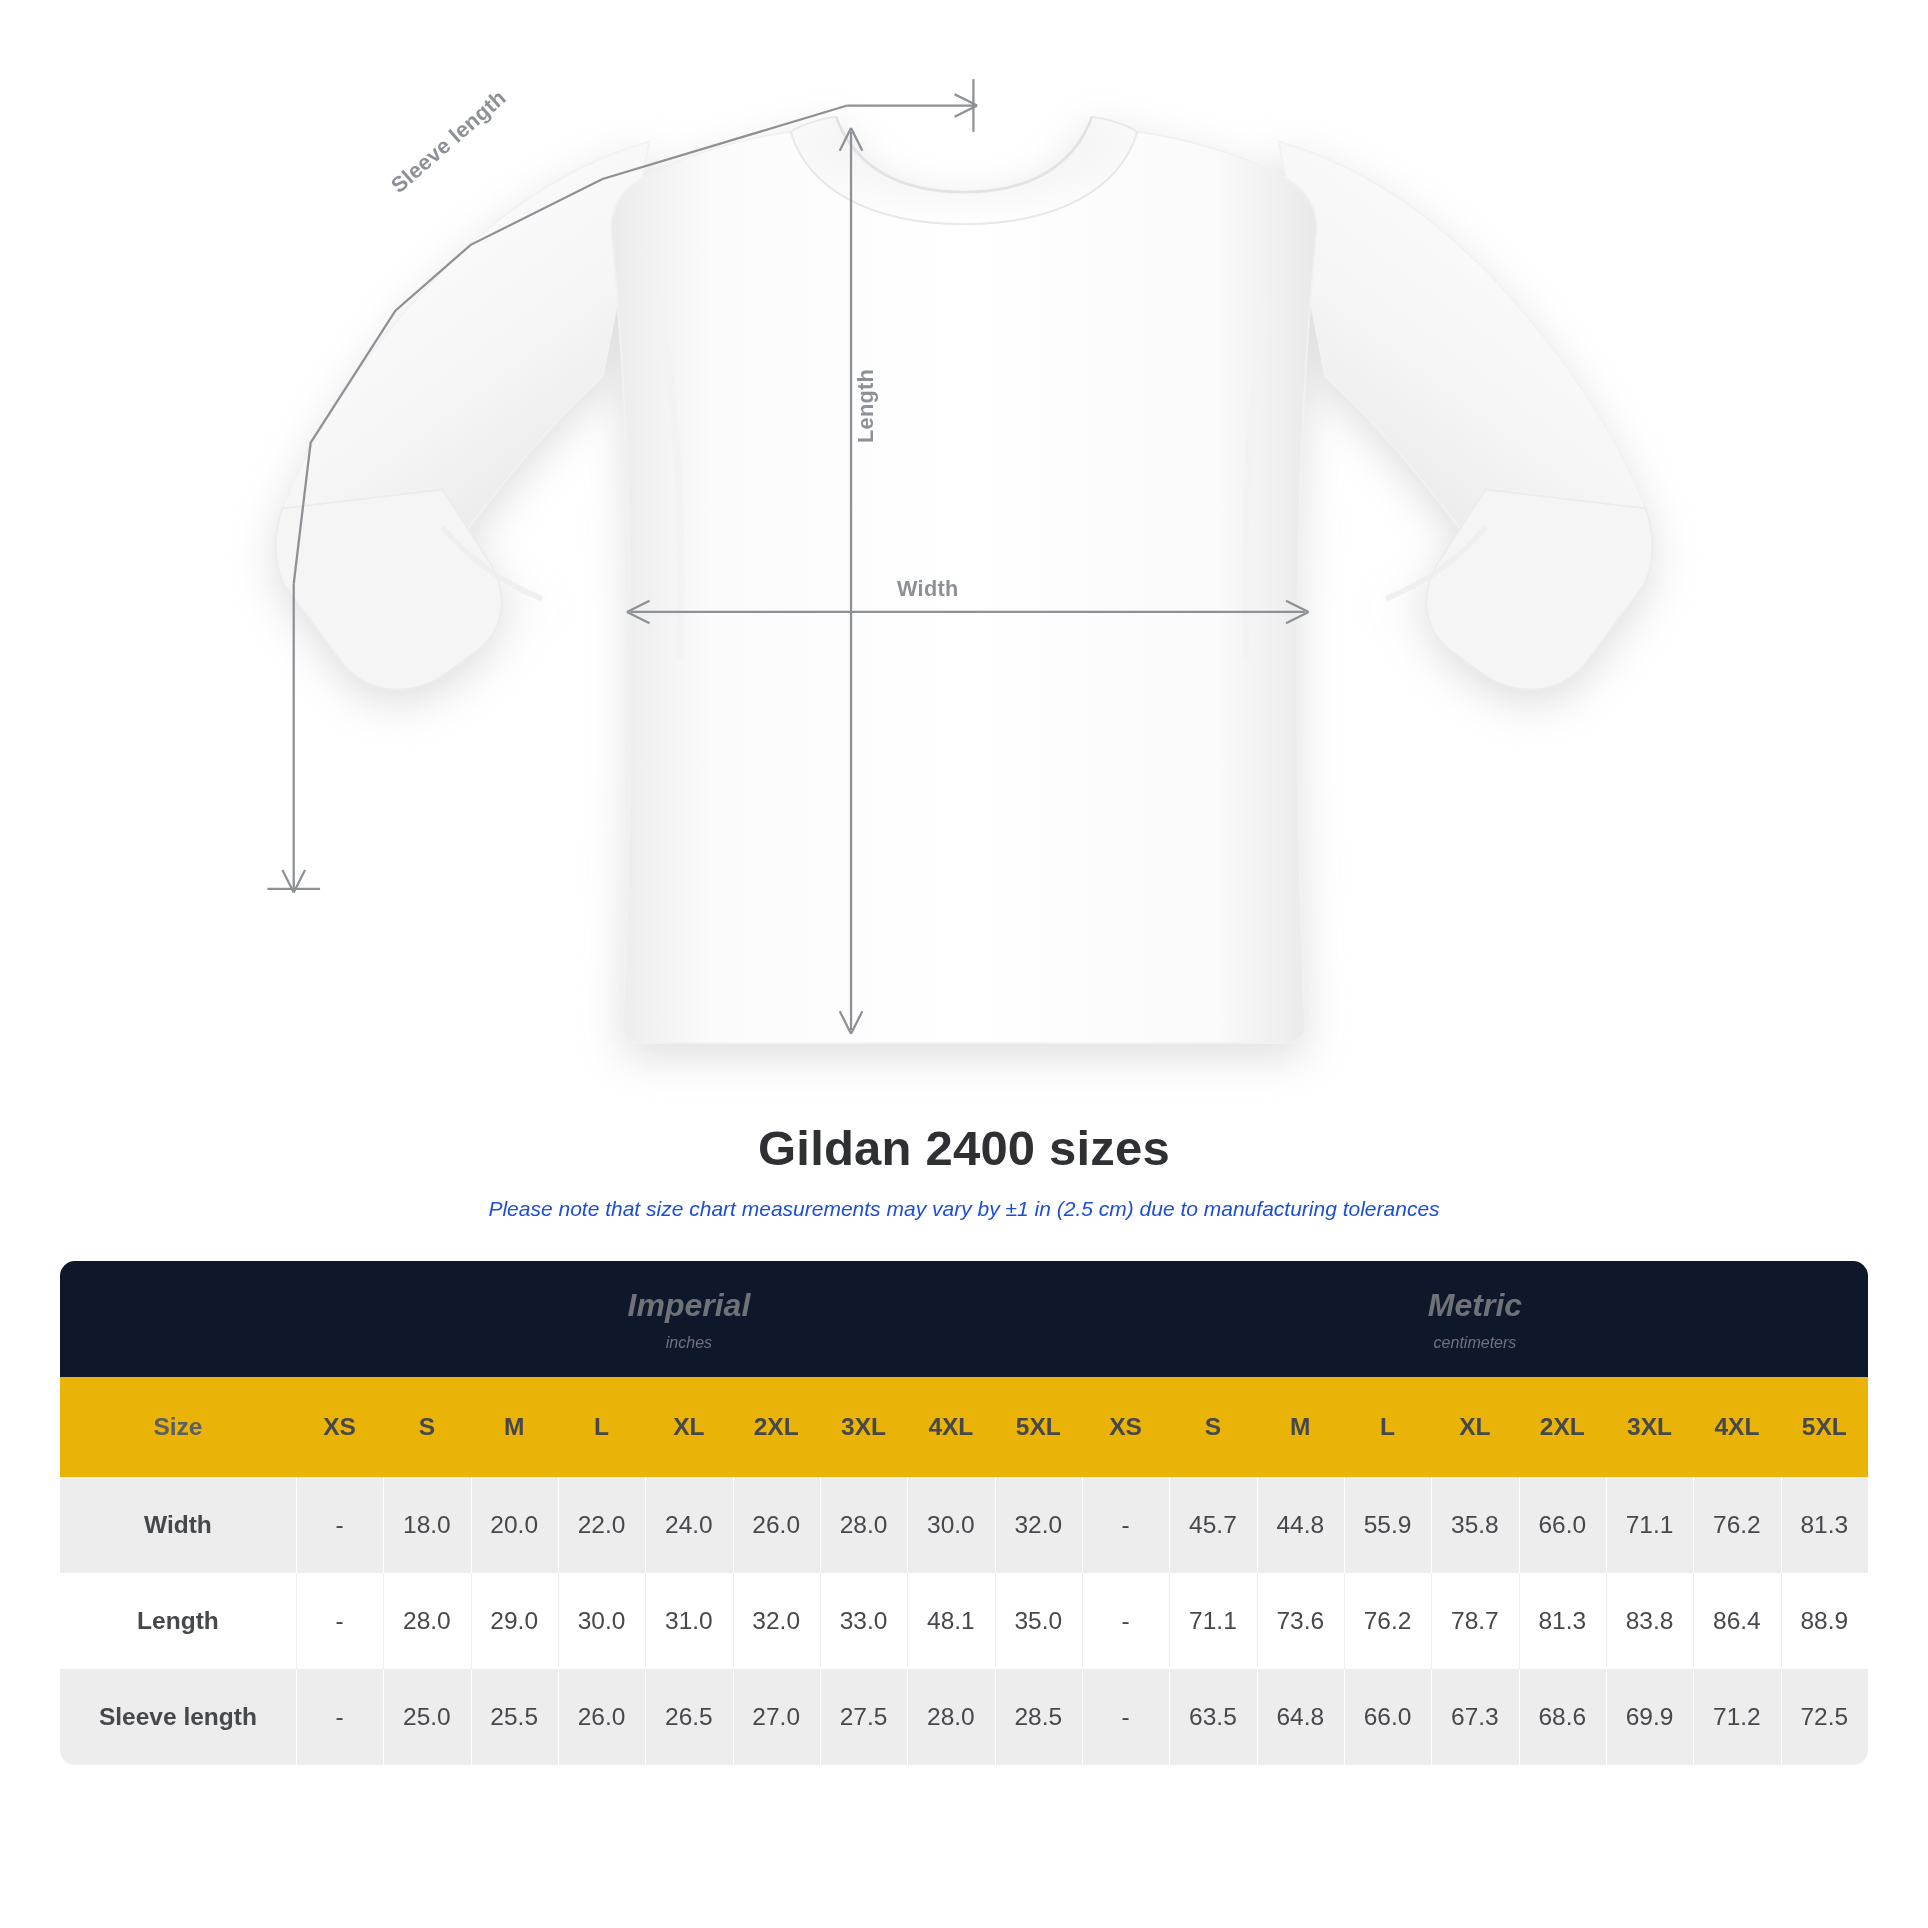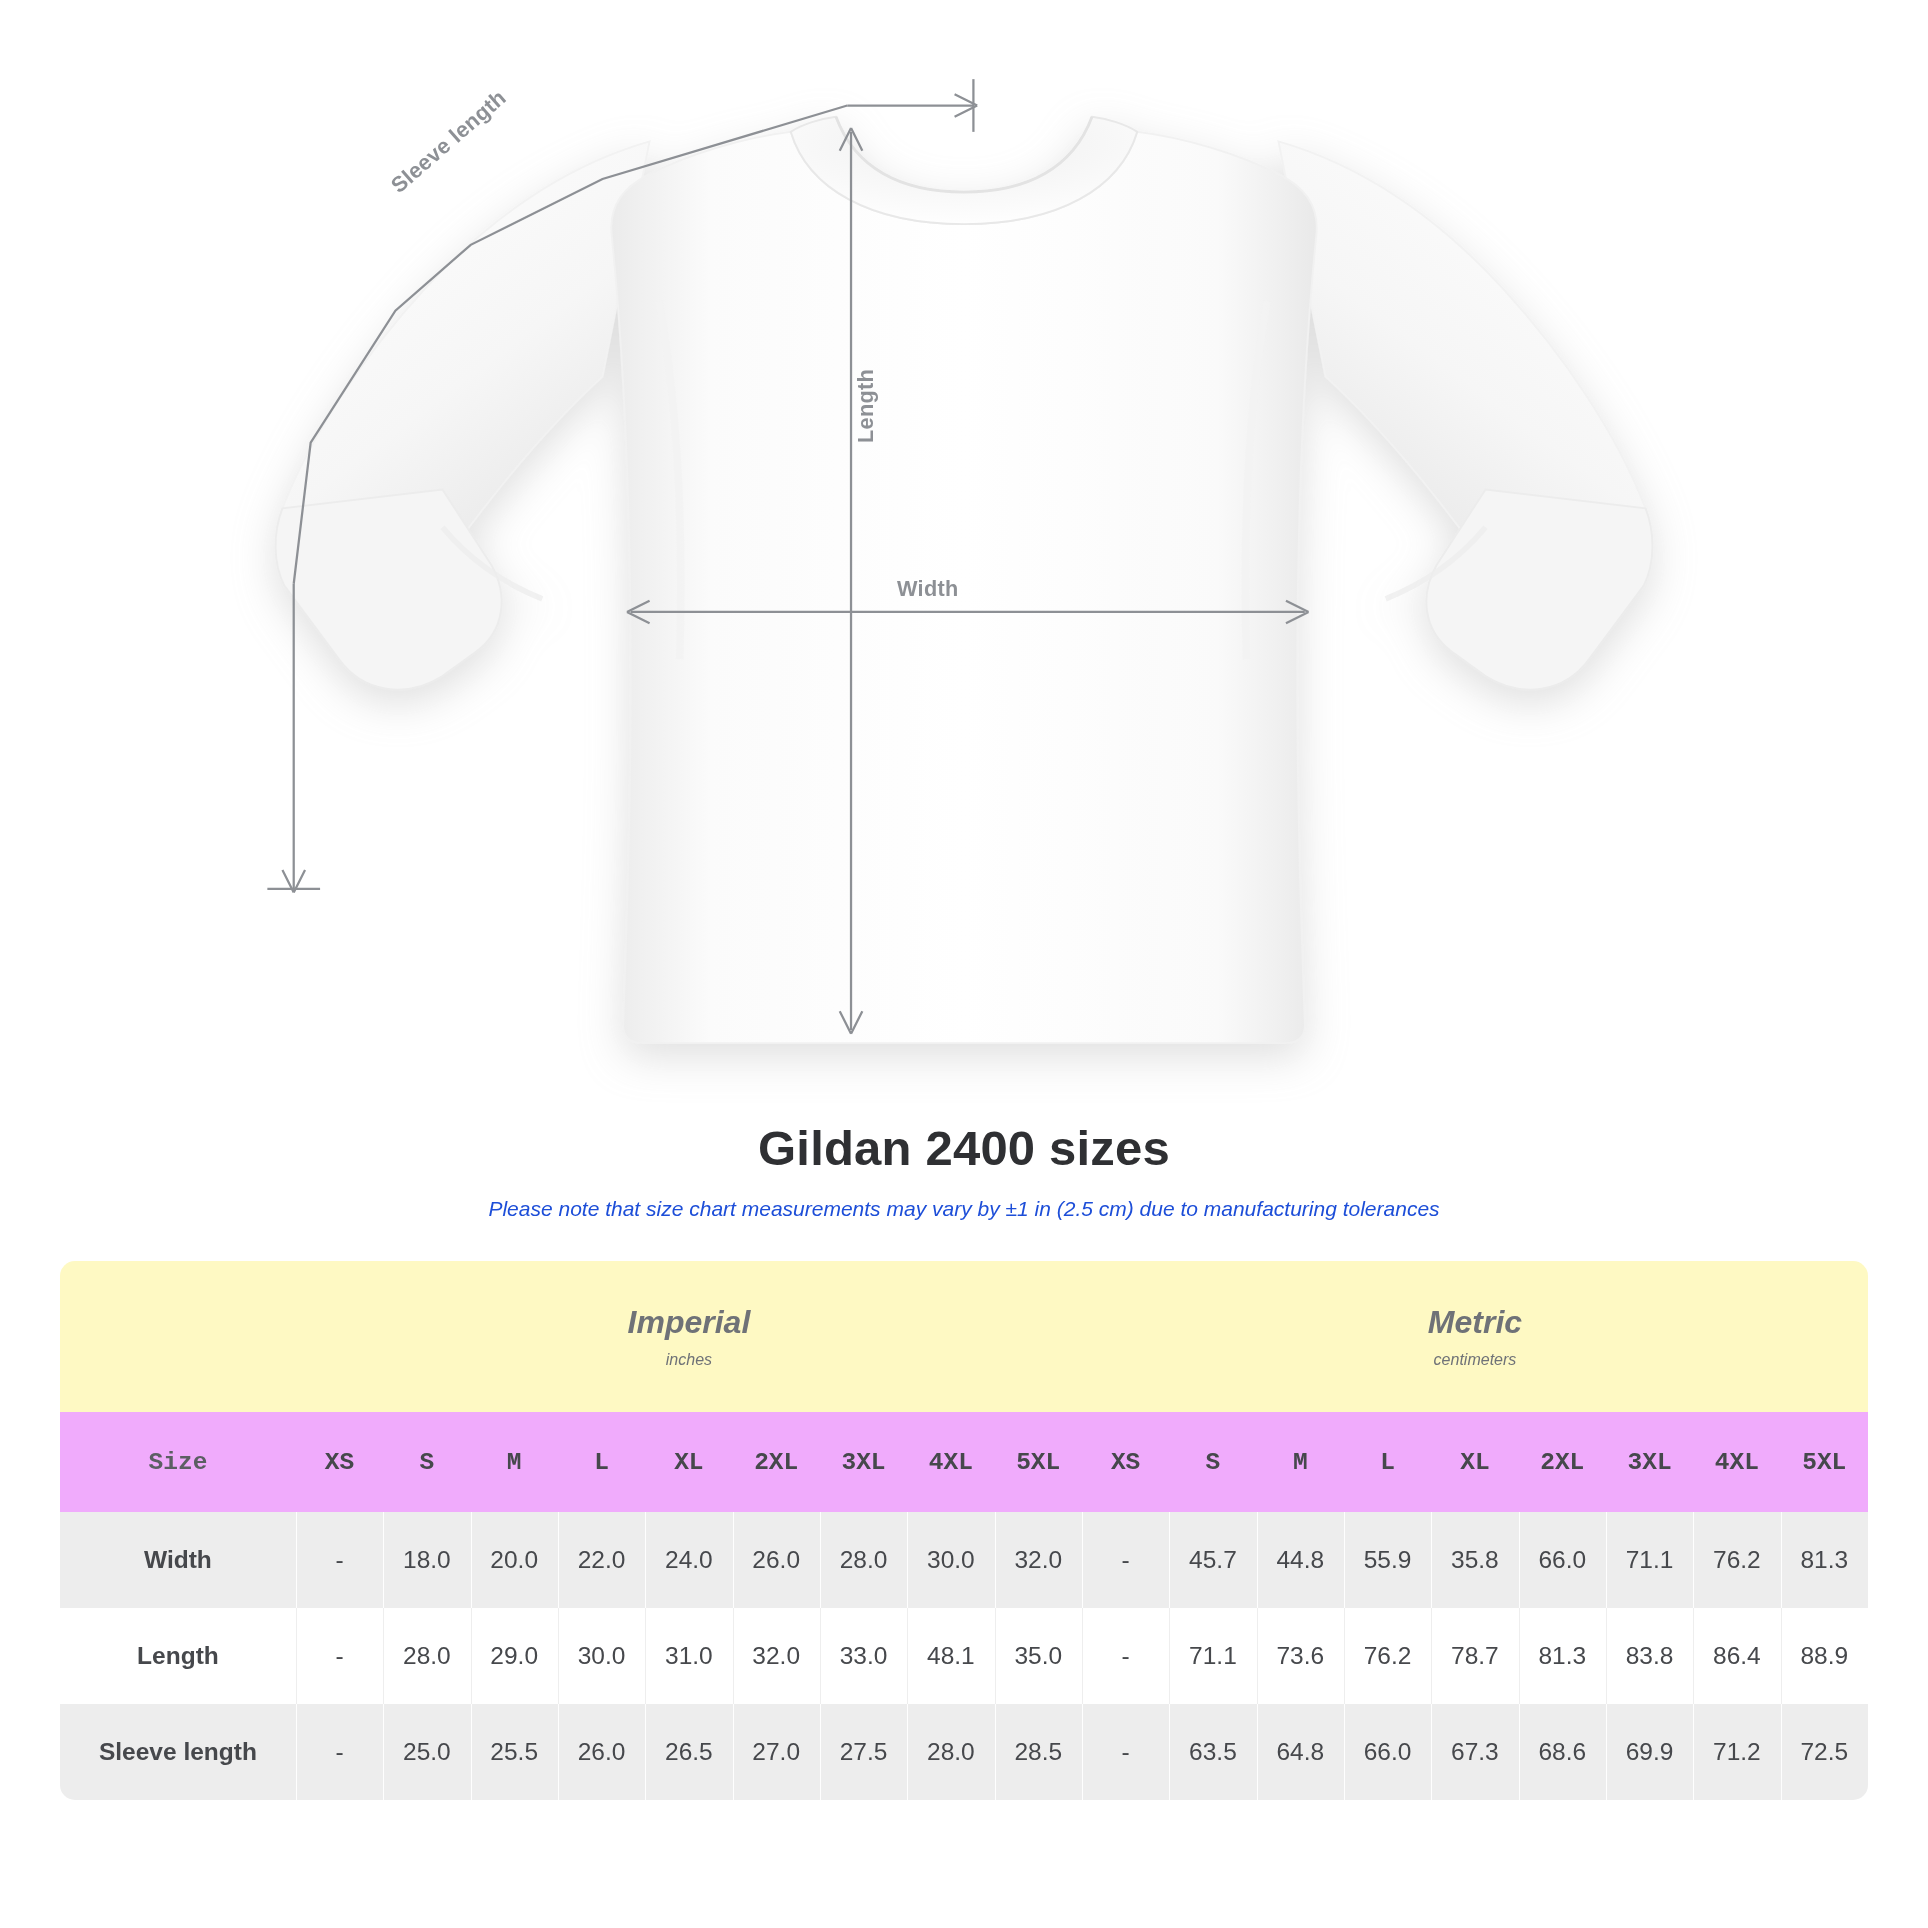--- a/index.html
+++ b/index.html
@@ -89,46 +89,45 @@
   }
   table.size-table td, table.size-table th {
     text-align: center;
     vertical-align: middle;
     font-size: 24.5px;
     color: #46484c;
     border: none;
   }
   
   .unit-row td {
-    background: #fef9c3;
-    height: 151px;
+    background: #0f172a;
+    height: 116px;
     padding: 0;
   }
   .unit-title {
     font-size: 32px;
     font-weight: bold;
     font-style: italic;
     color: #6f7277;
     line-height: 1.15;
   }
   .unit-sub {
     font-size: 16px;
     font-style: italic;
     color: #6f7277;
     margin-top: 10px;
     text-align: center;
   }
   
   .size-row td {
-    background: #f0abfc;
+    background: #eab308;
     height: 98px;
     font-weight: bold;
     color: #5b5e63;
     font-size: 25.4px;
-    font-family: Liberation Mono, monospace;
   }
   .size-row td.rowhead {
     color: #5b5e63;
   }
   
   .data-row td {
     height: 94px;
     font-size: 25.4px;
     color: #3c3e42;
   }

